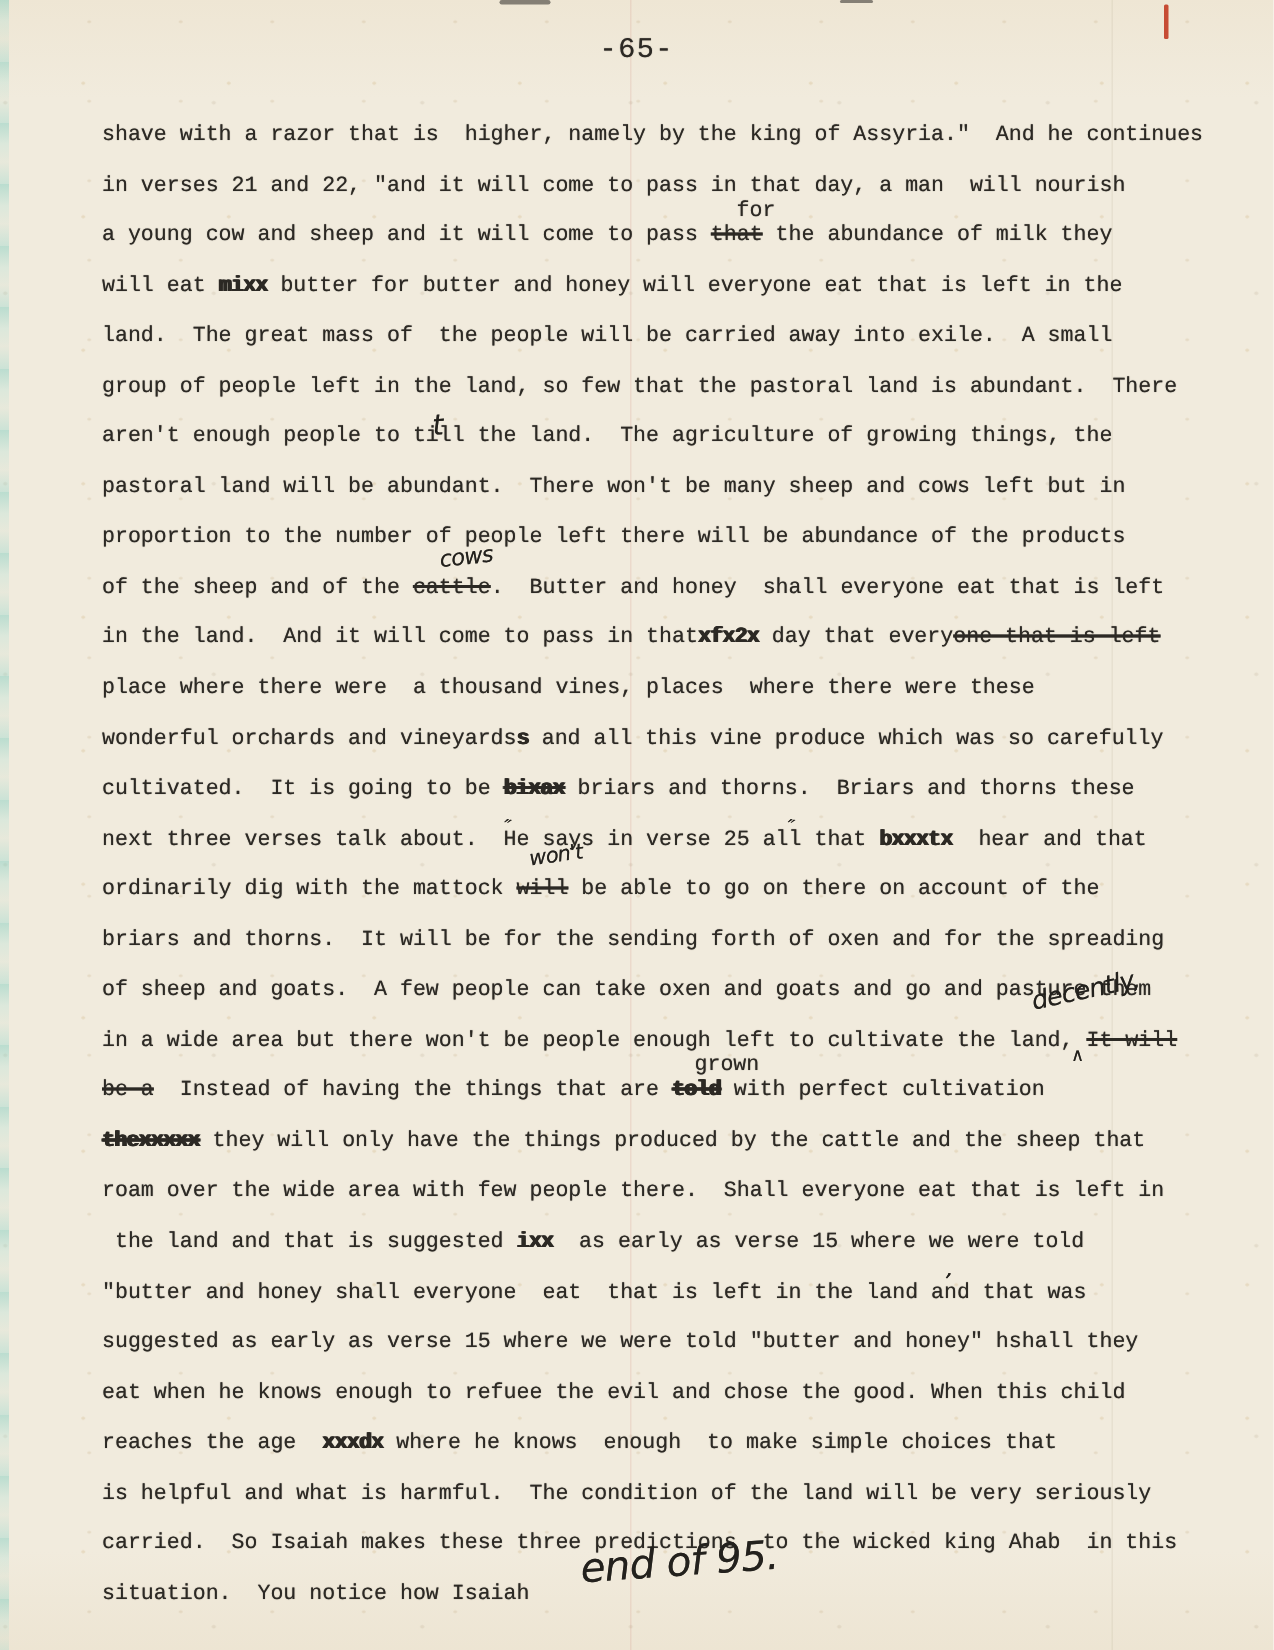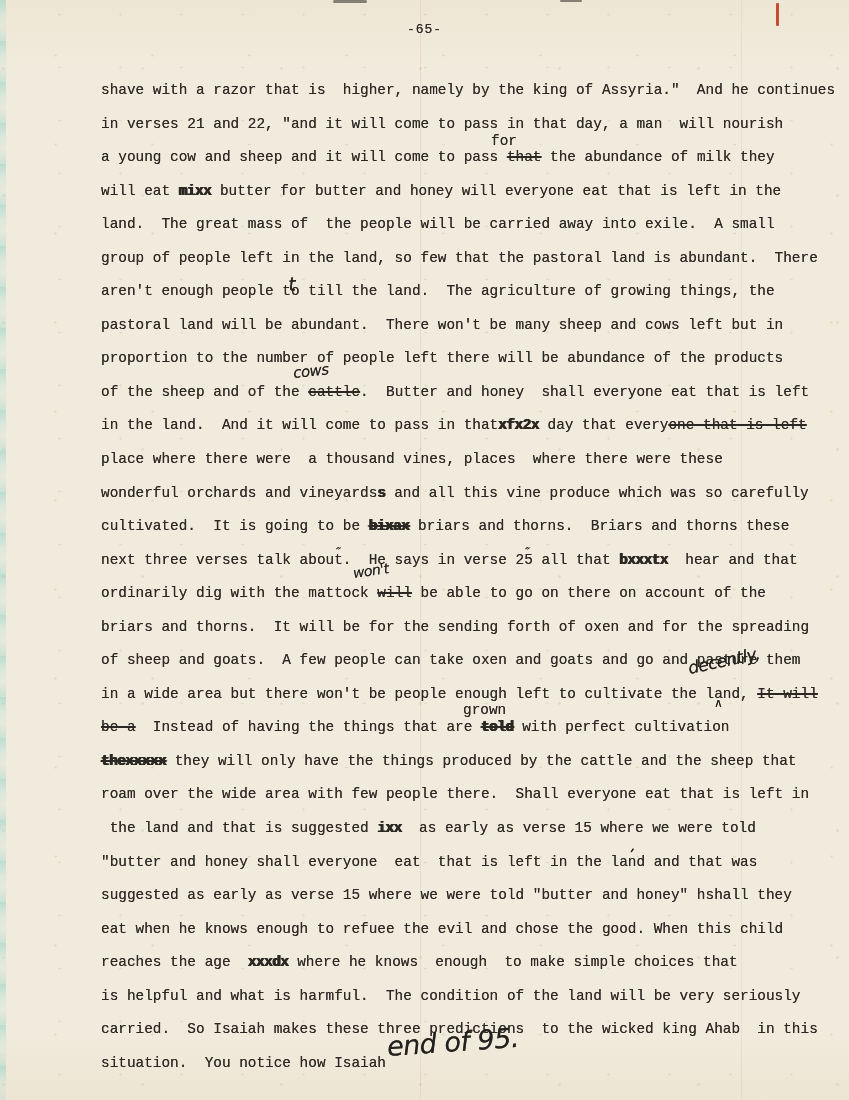--- a/index.html
+++ b/index.html
@@ -38,25 +38,25 @@
   .fold-right{left:741px;background:rgba(120,100,70,.08);}
   .red-mark{
     position:absolute;left:776px;top:3px;width:3px;height:23px;
     background:var(--red);border-radius:1px;opacity:.9;
   }
   .top-smudge{position:absolute;background:rgba(45,42,38,.55);border-radius:2px;}
   .smudge-a{left:333px;top:0;width:34px;height:3px;}
   .smudge-b{left:560px;top:0;width:22px;height:2px;}
   .page-number{
     position:absolute;left:0;top:22px;width:100%;
-    text-align:center;font-size:13px;letter-spacing:1px;
+    text-align:center;font-size:19px;letter-spacing:1px;
     text-shadow:0 0 .6px rgba(44,41,36,.8);
   }
   .typed-lines{
-    position:absolute;left:101px;top:82px;width:740px;
+    position:absolute;left:68px;top:82px;width:740px;
     font-size:14.4px;
     text-shadow:0 0 .6px rgba(44,41,36,.75);
   }
   .line{height:33.55px;white-space:pre;}
   .line span{white-space:pre;}
   .ot{ 
     font-weight:700;
     text-shadow:.7px 0 0 var(--ink), -.4px 0 0 var(--ink);
     letter-spacing:-.5px;
   }

